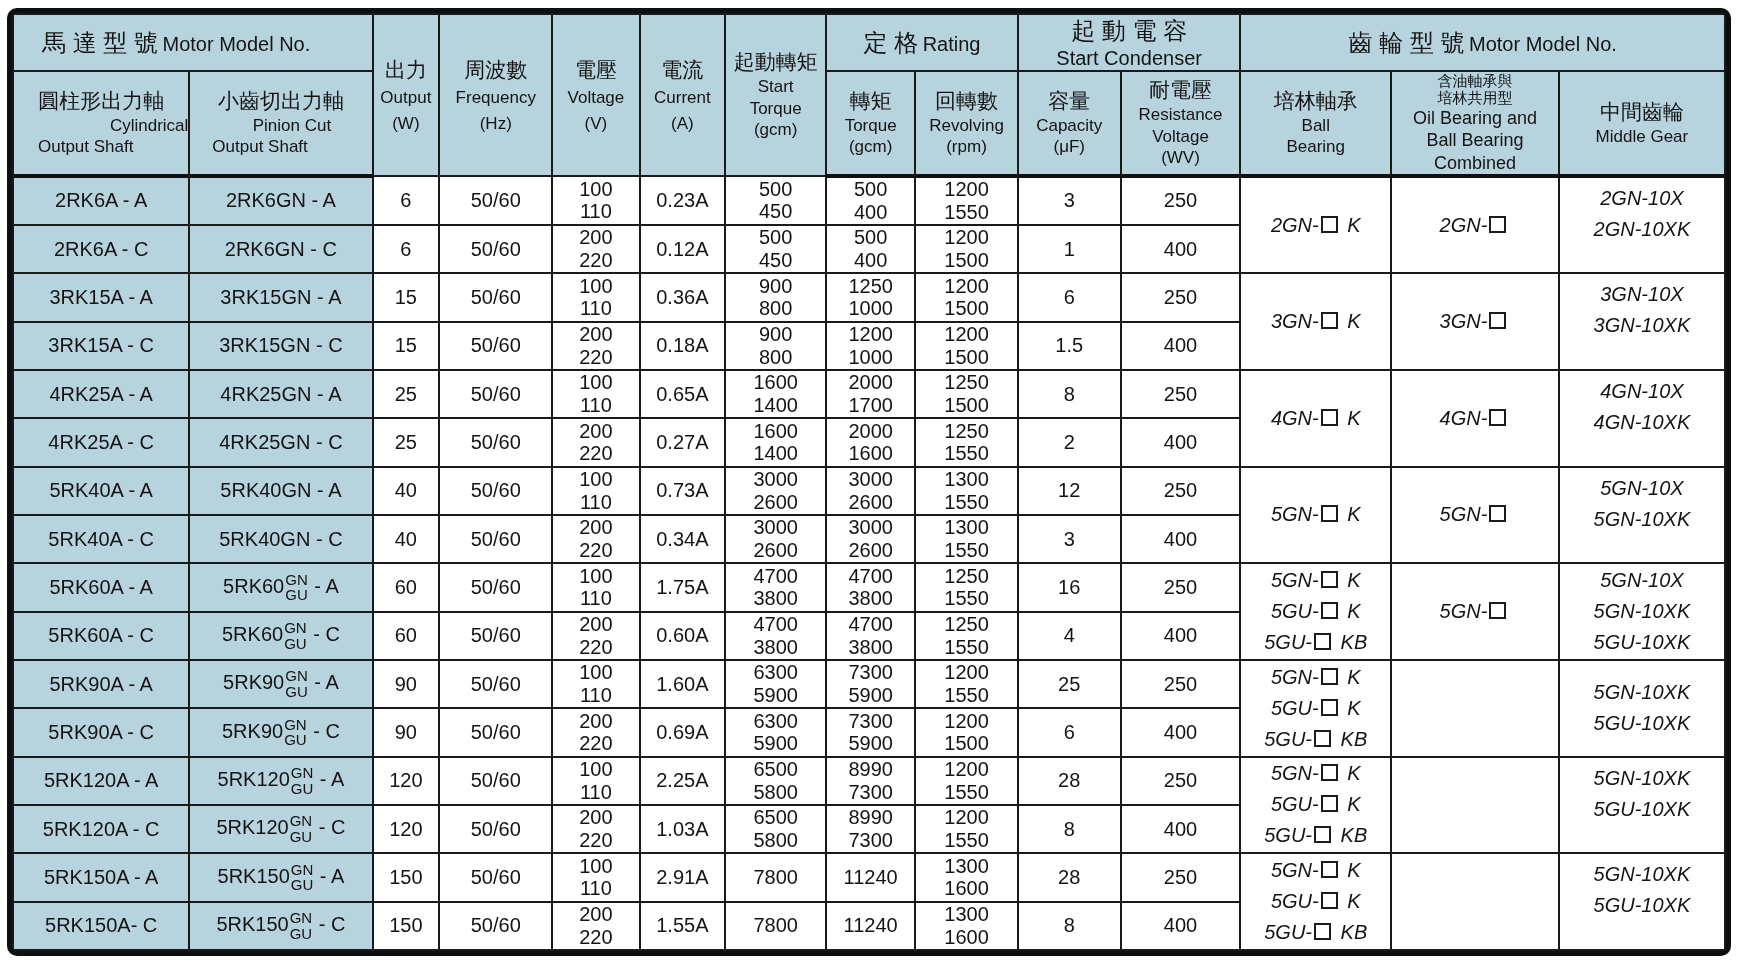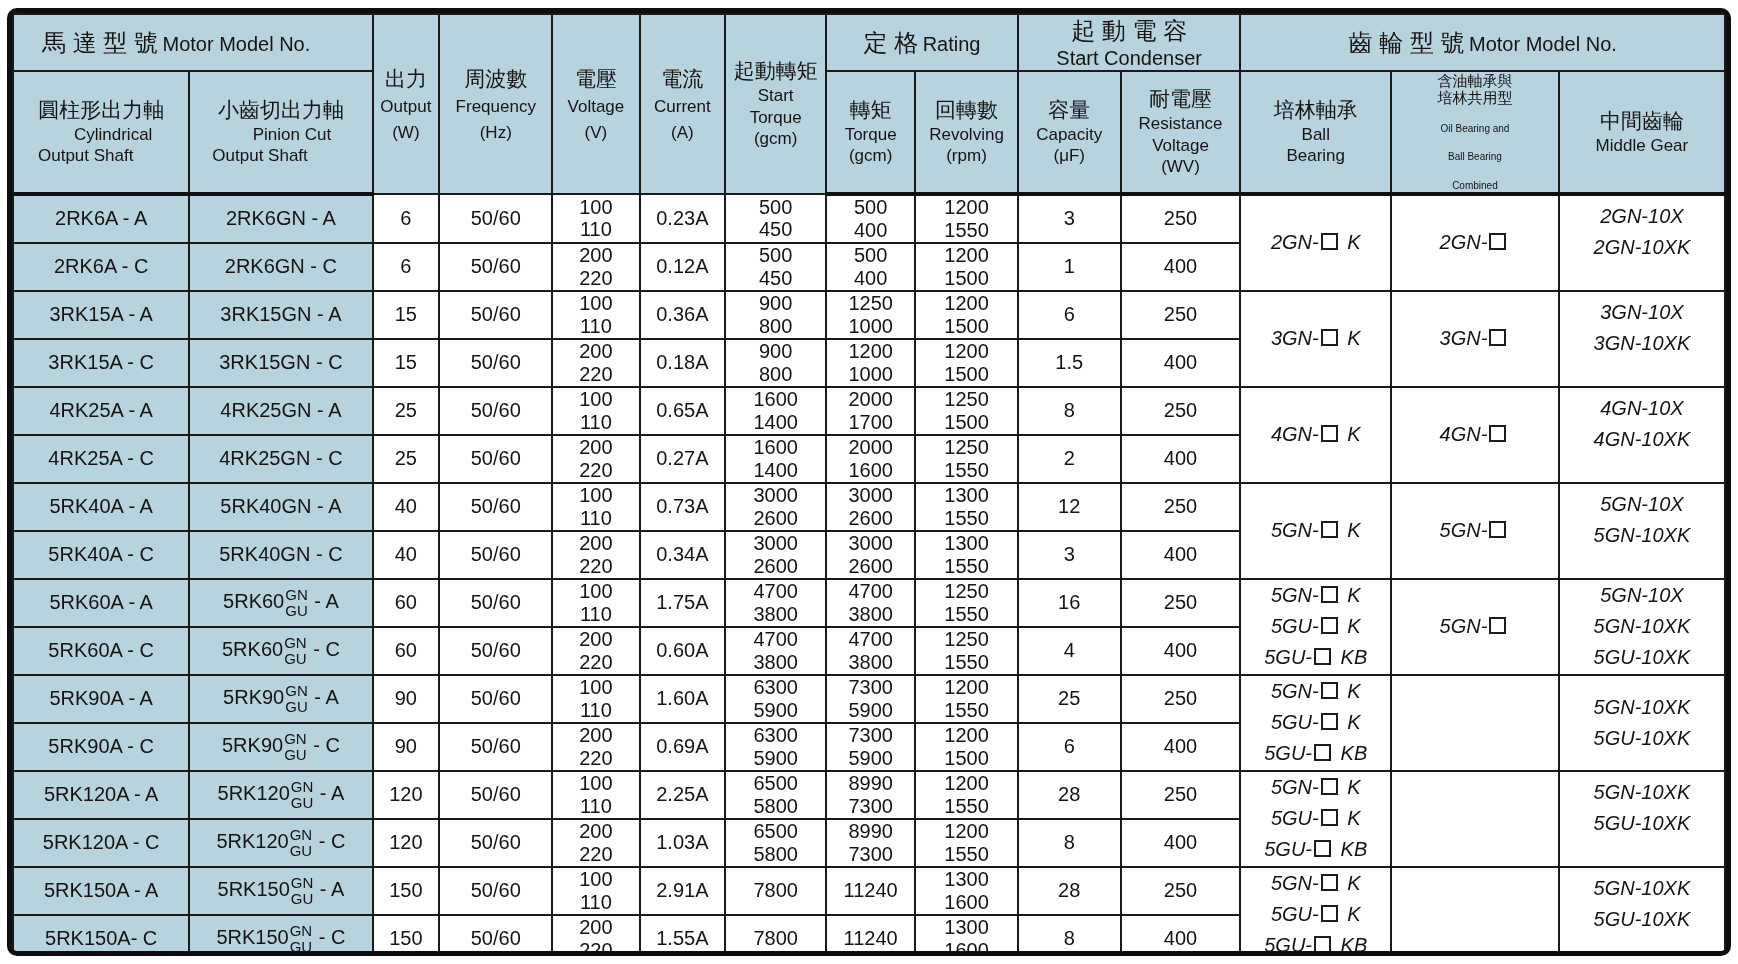--- a/index.html
+++ b/index.html
@@ -25,21 +25,21 @@
   td.model-cell{background:#b7d3de;font-size:20px;}
   tbody td{font-size:20px;background:#ffffff;}
   .zh{font-size:21px;}
   .zh-big{font-size:24px;}
   .en{font-size:17px;}
   .en-big{font-size:20px;}
   .hstack{line-height:1.5;}
   .hstack-tight{line-height:1.28;}
   .motor-head{text-align:left;padding-left:28px;}
   .oil-head .zh{font-size:15px;line-height:1.15;display:block;}
-  .oil-head .en-sm{font-size:10px;line-height:1.25;display:block;margin-top:16px;}
+  .oil-head .en-sm{font-size:18px;line-height:1.25;display:block;}
   .ln{line-height:1.14;}
   .gear-block{display:inline-block;text-align:center;line-height:1.55;font-style:italic;}
   td.middle-top{vertical-align:top;padding-top:5px;}
   .sq{
     display:inline-block;width:13px;height:13px;border:2px solid #1c1c1c;
     vertical-align:-1px;margin:0 4px 0 2px;background:#fff;
   }
   .stack{
     display:inline-flex;flex-direction:column;justify-content:flex-start;
     font-size:15px;line-height:1.05;vertical-align:middle;margin:0 1px;text-align:left;
@@ -119,21 +119,21 @@
         </th>
         <th colspan="3">
           <span class="zh-big">齒 輪 型 號</span>
           <span class="en-big">Motor Model No.</span>
         </th>
       </tr>
       <tr class="tier2">
         <th>
           <div class="hstack-tight">
             <div class="zh">圓柱形出力軸</div>
-            <div class="en" style="text-align:center;padding-left:24px;">Cylindrical</div>
+            <div class="en" style="text-align:right;padding-left:24px;">Cylindrical</div>
             <div class="en" style="text-align:left;padding-left:24px;">Output Shaft</div>
           </div>
         </th>
         <th>
           <div class="hstack-tight">
             <div class="zh">小齒切出力軸</div>
             <div class="en" style="text-align:center;padding-left:22px;">Pinion Cut</div>
             <div class="en" style="text-align:left;padding-left:22px;">Output Shaft</div>
           </div>
         </th>

